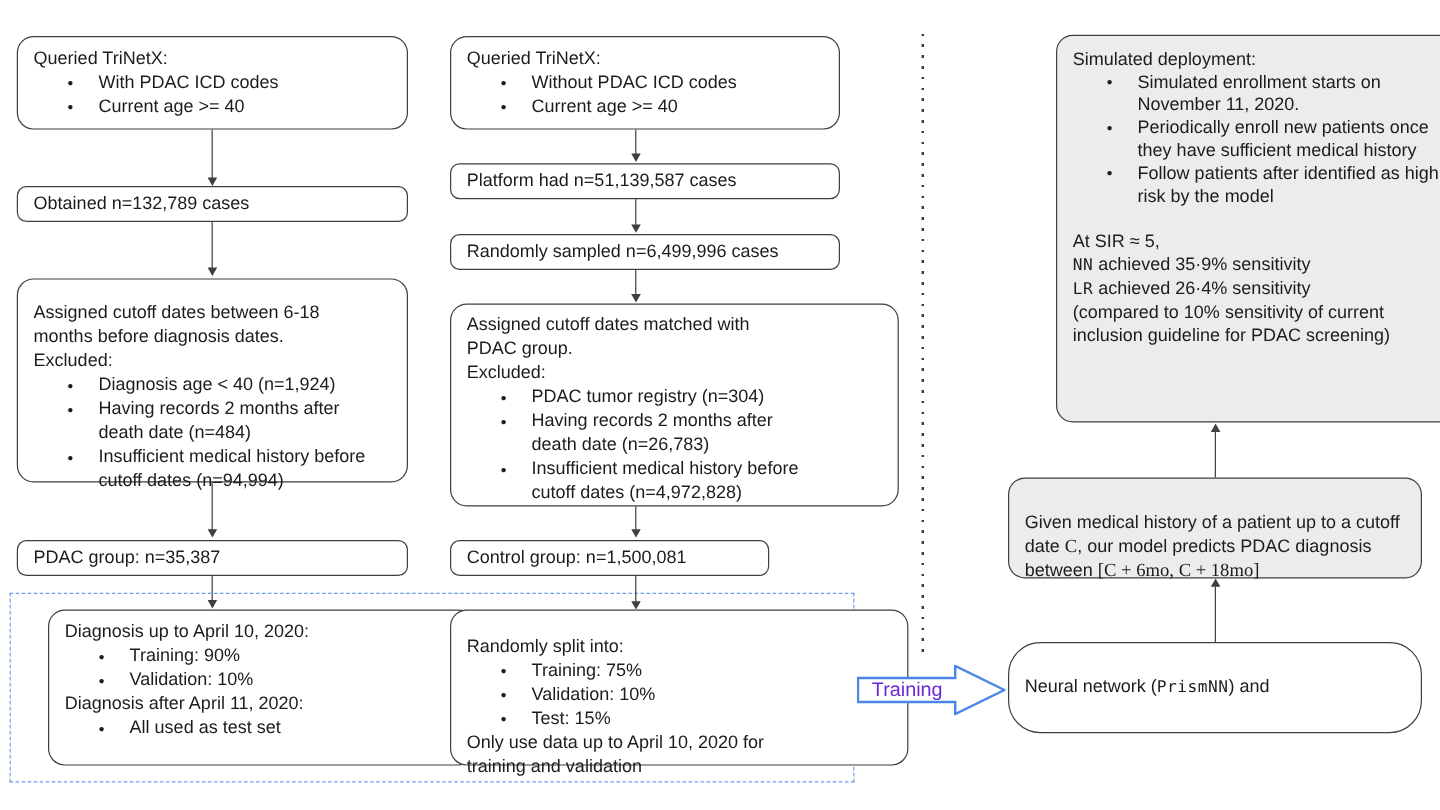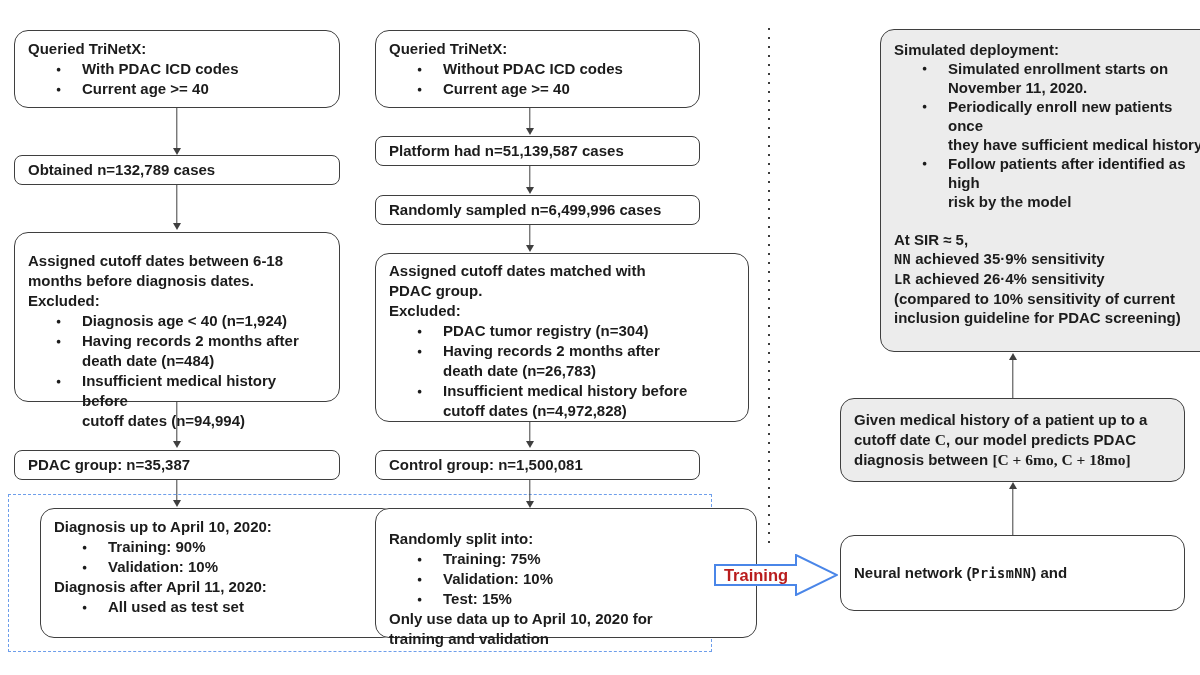--- a/index.html
+++ b/index.html
@@ -1,19 +1,19 @@
 <!DOCTYPE html>
 <html><head>
 <meta charset="utf-8">
 <style>
   html,body{margin:0;padding:0;background:#ffffff;}
   #stage{
     position:relative;width:1200px;height:675px;background:#ffffff;overflow:hidden;
     font-family:"Liberation Sans","DejaVu Sans",sans-serif;color:#1c1c1c;
-    font-size:15px;line-height:20px;font-weight:bold;
+    font-size:15px;line-height:20px;
   }
   .box{
     position:absolute;box-sizing:border-box;background:#ffffff;
     border:1.4px solid #3f3f3f;border-radius:14px;padding:8px 13px;
   }
   .box.slim{
     border-radius:8px;height:30px;padding:0 13px;
     display:flex;align-items:center;
   }
   .box.gray{background:#ececec;}
@@ -47,21 +47,21 @@
   
   .dot-divider{
     position:absolute;width:2.2px;
     background:repeating-linear-gradient(to bottom,#3c3c3c 0 2.2px,transparent 2.2px 9px);
   }
   
   .train-arrow{position:absolute;left:714px;top:554px;width:124px;height:42px;}
   .train-arrow svg{position:absolute;left:0;top:0;}
   .train-arrow .lbl{
     position:absolute;left:0;top:50%;width:84px;transform:translateY(-52%);
-    text-align:center;color:#b91c1c;font-size:16.5px;line-height:16px;
+    text-align:center;color:#6d28d9;font-size:16.5px;line-height:16px;
   }
 </style>
 </head>
 <body>
 
 <div id="stage">
 
   <div class="box" style="left:14px;top:30px;width:326px;height:78px;">
     <div class="line">Queried TriNetX:</div>
     <ul class="bullets">
@@ -167,21 +167,21 @@
       <li>Insufficient medical history before
 cutoff dates (n=4,972,828)</li>
     </ul>
   </div>
 
   <div class="varrow down" style="left:530px;top:422px;height:26px;">
     <i class="shaft"></i>
       <i class="head"></i>
   </div>
 
-  <div class="box slim" style="left:375px;top:450px;width:325px;">
+  <div class="box slim" style="left:375px;top:450px;width:266px;">
     <span class="line">Control group: n=1,500,081</span>
   </div>
 
   <div class="varrow down" style="left:530px;top:480px;height:28px;">
     <i class="shaft"></i>
       <i class="head"></i>
   </div>
 
   <div class="box" style="left:375px;top:508px;width:382px;height:130px;padding-top:20px;">
     <div class="line">Randomly split into:</div>
@@ -219,26 +219,26 @@
     <div class="line"><span class="mono">LR</span><span> achieved 26·4% sensitivity</span></div>
     <div class="line">(compared to 10% sensitivity of current
 inclusion guideline for PDAC screening)</div>
   </div>
 
   <div class="varrow up" style="left:1013px;top:353px;height:45px;">
     <i class="shaft"></i>
       <i class="head"></i>
   </div>
 
-  <div class="box gray" style="left:840px;top:398px;width:345px;height:84px;padding-top:11px;">
+  <div class="box gray" style="left:840px;top:398px;width:345px;height:84px;padding-top:27px;">
     <div><span>Given medical history of a patient up to a cutoff date </span><span class="math">C</span><span>, our model predicts PDAC diagnosis between </span><span class="math">[C + 6mo, C + 18mo]</span></div>
   </div>
 
   <div class="varrow up" style="left:1013px;top:482px;height:53px;">
     <i class="shaft"></i>
       <i class="head"></i>
   </div>
 
-  <div class="box" style="left:840px;top:535px;width:345px;height:76px;display:flex;flex-direction:column;justify-content:center;line-height:22px;">
+  <div class="box" style="left:840px;top:535px;width:345px;height:76px;display:flex;flex-direction:column;justify-content:center;line-height:22px;border-radius:27px;">
     <div><span>Neural network (</span><span class="mono">PrismNN</span><span>) and</span></div>
   </div>
 
 </div>
 
 </body></html>

